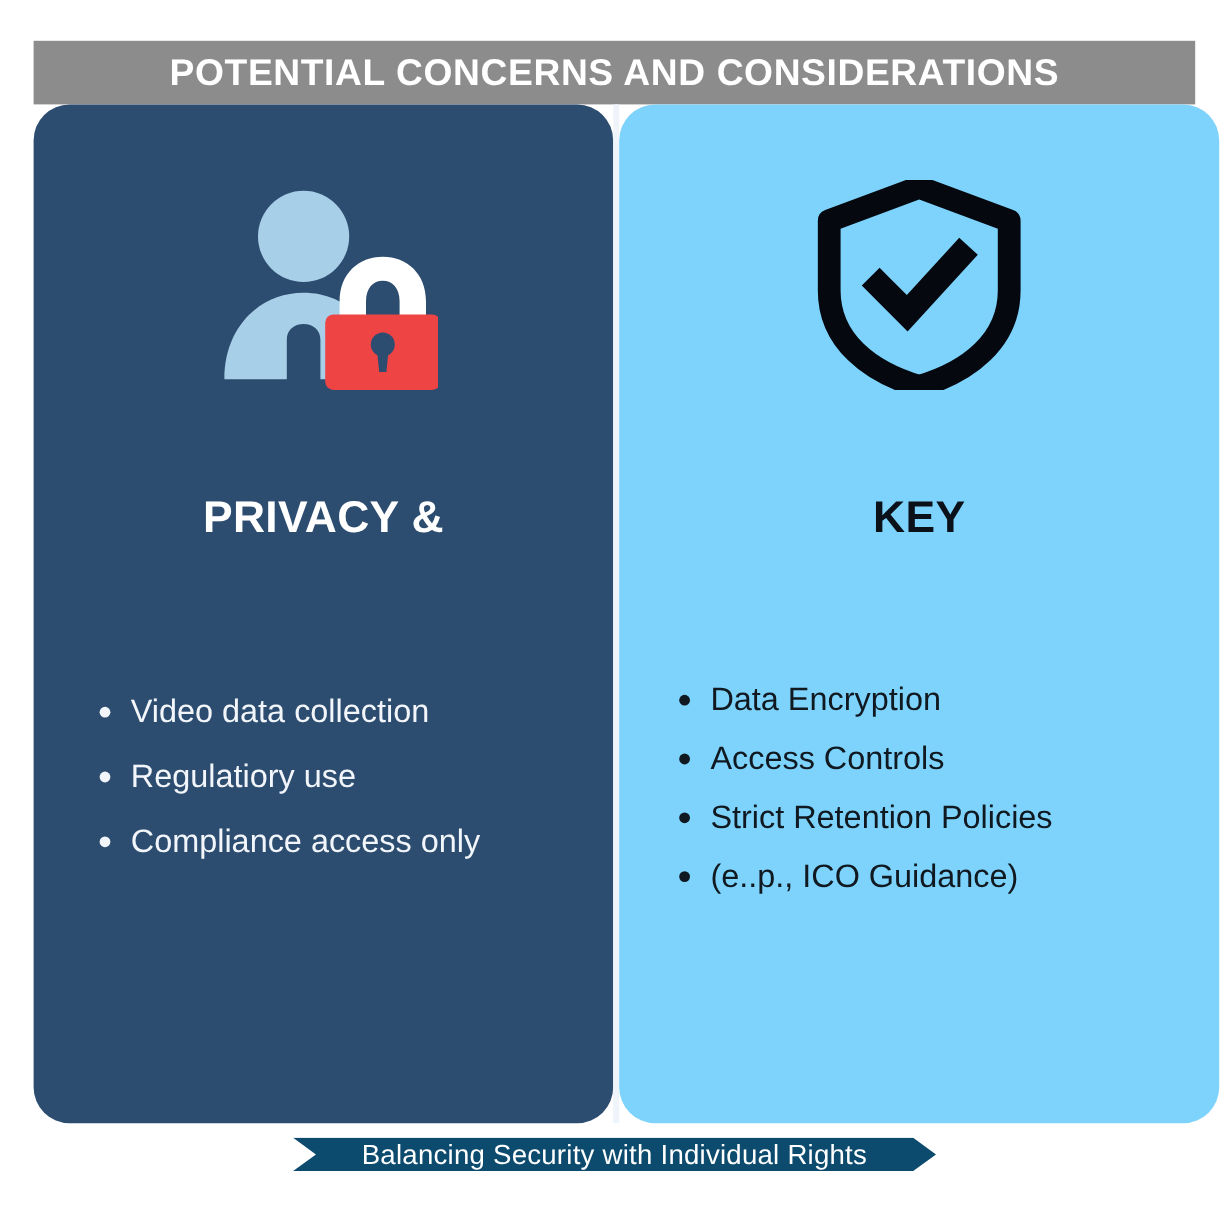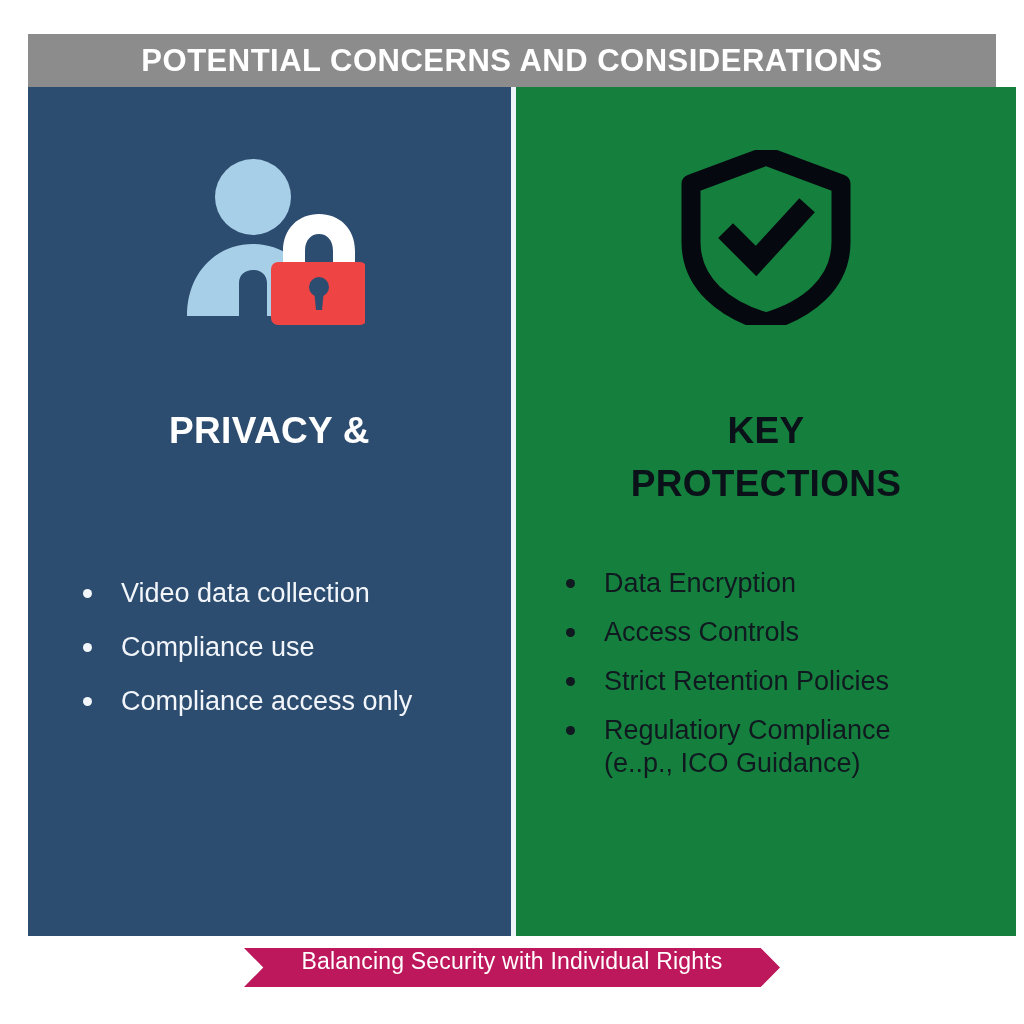--- a/index.html
+++ b/index.html
@@ -49,38 +49,39 @@
     left: 28px;
     top: 87px;
     width: 968px;
     height: 849px;
   }
   .panel {
     position: absolute;
     top: 0;
     height: 849px;
     box-sizing: border-box;
+    border-radius: 30px;
   }
   .panel-left {
     left: 0;
     width: 483px;
     background: #2d4d70;
   }
   .panel-divider {
     position: absolute;
     left: 483px;
     top: 0;
     width: 5px;
     height: 849px;
     background: #eef4fa;
   }
   .panel-right {
     left: 488px;
     width: 500px;
-    background: #15803d;
+    background: #7dd3fc;
   }
 
   .icon-wrap {
     position: absolute;
     top: 0;
     left: 0;
     width: 100%;
     height: 300px;
     display: flex;
     align-items: center;
@@ -110,21 +111,20 @@
     list-style: none;
   }
   .panel-left .bullets { top: 490px; padding-left: 55px; }
   .panel-right .bullets { top: 480px; padding-left: 50px; }
 
   .bullet {
     display: flex;
     align-items: flex-start;
     font-size: 27px;
     line-height: 1.22;
-    gap: 12px;
   }
   .panel-left .bullet {
     color: #f2f6fa;
     margin-bottom: 21px;
   }
   .panel-right .bullet {
     color: #101820;
     margin-bottom: 16px;
   }
   .bullet-dot {
@@ -137,24 +137,24 @@
   }
   .panel-left .bullet-dot { background: #f2f6fa; }
   .panel-right .bullet-dot { background: #101820; }
   .bullet-text { flex: 1 1 auto; }
   .bullet-sub { display: block; }
   .ribbon-inner {
     position: absolute;
     left: 244px;
     top: 948px;
     width: 536px;
-    height: 39px;
-    background: #be185d;
-    display: flex;
-    align-items: flex-start;
+    height: 28px;
+    background: #0c4a6e;
+    display: flex;
+    align-items: flex-end;
     justify-content: center;
     clip-path: polygon(
       0% 0%,
       96.4% 0%,
       100% 50%,
       96.4% 100%,
       0% 100%,
       3.6% 50%
     );
   }
@@ -198,21 +198,21 @@
         <span>PRIVACY &amp;</span><br>
       </div>
 
       <ul class="bullets">
         <li class="bullet">
           <span class="bullet-dot"></span>
           <span class="bullet-text">Video data collection</span>
         </li>
         <li class="bullet">
           <span class="bullet-dot"></span>
-          <span class="bullet-text">Compliance use</span>
+          <span class="bullet-text">Regulatiory use</span>
         </li>
         <li class="bullet">
           <span class="bullet-dot"></span>
           <span class="bullet-text">Compliance access only</span>
         </li>
       </ul>
     </div>
 
     <div class="panel-divider"></div>
 
@@ -220,40 +220,38 @@
 
       <div class="icon-wrap">
         <svg width="170" height="175" viewBox="0 0 170 175" aria-hidden="true">
           <path d="M85 6 L160 34 L160 92 C160 134 126 160 85 172 C44 160 10 134 10 92 L10 34 Z" fill="none" stroke="#05090f" stroke-width="19" stroke-linejoin="round"></path>
           <path d="M52 88 L75 111 L119 63" fill="none" stroke="#05090f" stroke-width="21" stroke-linecap="square" stroke-linejoin="miter"></path>
         </svg>
       </div>
 
       <div class="panel-heading">
         <span>KEY</span><br>
-        <span>PROTECTIONS</span>
       </div>
 
       <ul class="bullets">
         <li class="bullet">
           <span class="bullet-dot"></span>
           <span class="bullet-text">Data Encryption</span>
         </li>
         <li class="bullet">
           <span class="bullet-dot"></span>
           <span class="bullet-text">Access Controls</span>
         </li>
         <li class="bullet">
           <span class="bullet-dot"></span>
           <span class="bullet-text">Strict Retention Policies</span>
         </li>
         <li class="bullet">
           <span class="bullet-dot"></span>
           <span class="bullet-text">
-            <span>Regulatiory Compliance</span>
             <span class="bullet-sub">(e..p., ICO Guidance)</span>
           </span>
         </li>
       </ul>
     </div>
 
   </div>
 
   <div class="ribbon-inner">
     <span class="ribbon-text">Balancing Security with Individual Rights</span>

